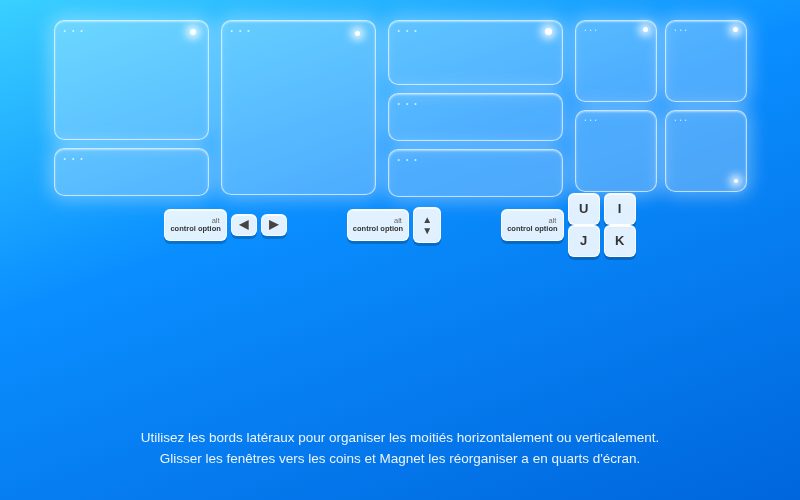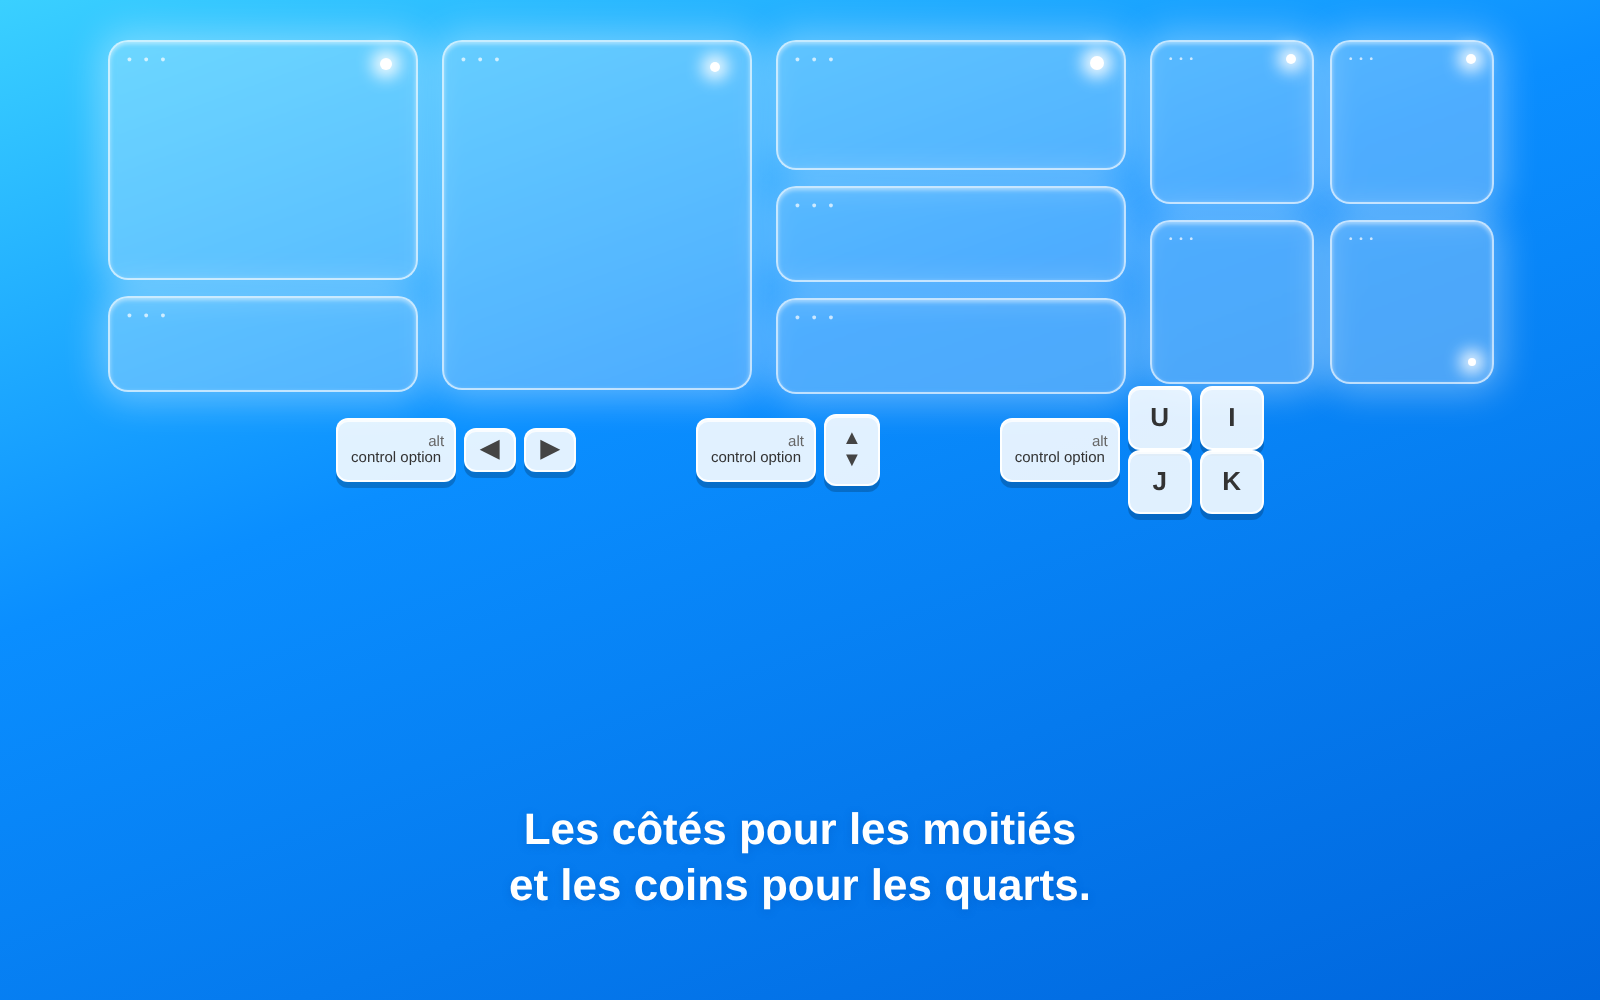--- a/index.html
+++ b/index.html
@@ -156,21 +156,21 @@
 
     .key .key-top {
       font-size: 7.5px;
       color: #666;
       font-weight: 500;
       padding-left: 40px;
     }
     .key .key-bot {
       font-size: 9px;
       color: #333;
-      font-weight: 400;
+      font-weight: 700;
       text-align: right;
     }
 
     .key-arrow {
       min-width: 26px;
       min-height: 22px;
       font-size: 12px;
       padding: 2px 4px;
     }
 
@@ -305,17 +305,14 @@
       <div class="key key-single">U</div>
       <div class="key key-single">I</div>
       <div class="key key-single">J</div>
       <div class="key key-single">K</div>
     </div>
   </div>
 
 </div>
 
 <div class="text-area">
-  <div class="headline">
-    <div>Les côtés pour les moitiés</div>
-    <div>et les coins pour les quarts.</div>
-  </div>
+  <div class="subtext">Utilisez les bords latéraux pour organiser les moitiés horizontalement ou verticalement. Glisser les fenêtres vers les coins et Magnet les réorganiser a en quarts d'écran.</div>
 </div>
 
 </body></html>

